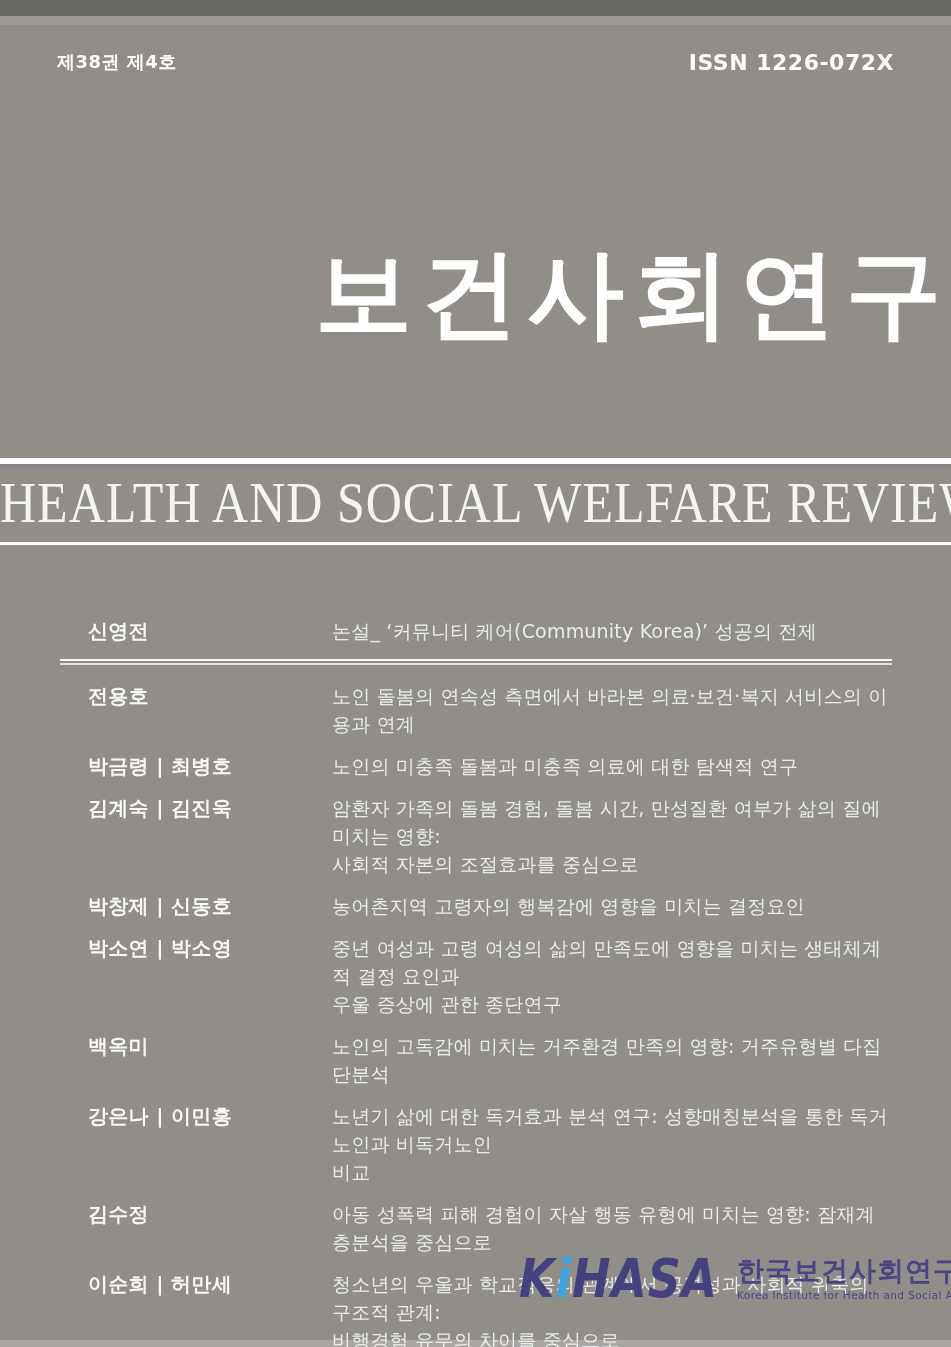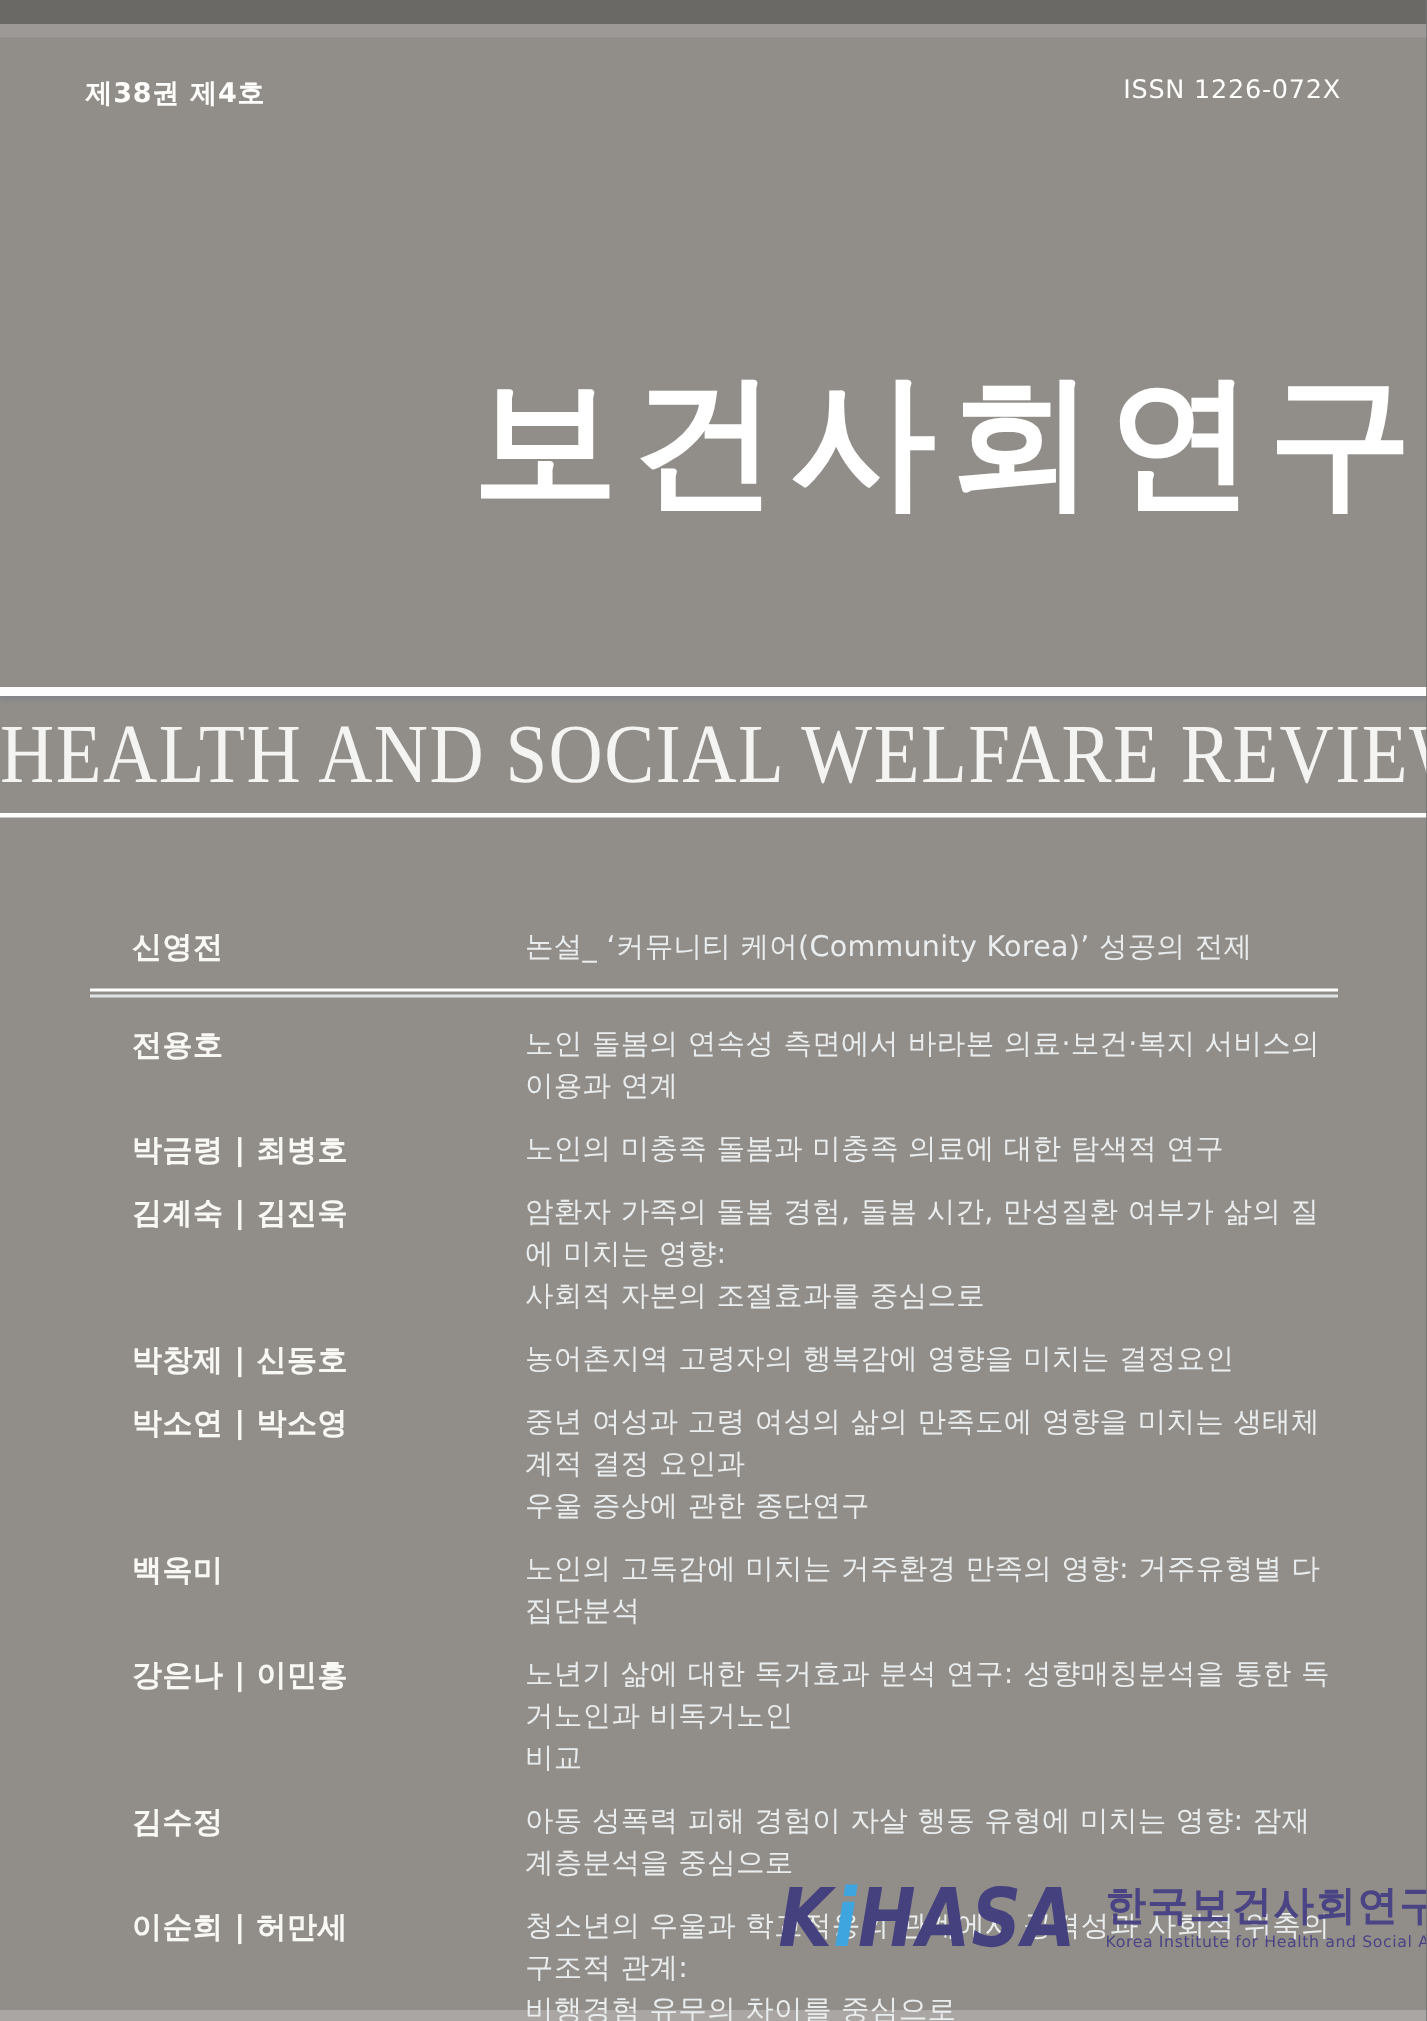--- a/index.html
+++ b/index.html
@@ -14,21 +14,21 @@
   
   .edge-top{position:absolute;top:0;left:0;right:0;height:9px;background:#9c9996;}
   .edge-bottom{position:absolute;bottom:0;left:0;right:0;height:23px;background:#a9a6a3;}
 
   
   .cover-header{
     position:absolute;top:34px;left:57px;right:57px;
     display:flex;justify-content:space-between;align-items:flex-start;
   }
   .volume-issue{color:#fdfdfc;font-size:18px;font-weight:bold;letter-spacing:.5px;}
-  .issn{color:#fdfdfc;font-size:17px;font-weight:normal;letter-spacing:.5px;}
+  .issn{color:#fdfdfc;font-size:22px;font-weight:bold;letter-spacing:.5px;}
 
   
   .masthead{position:absolute;top:222px;left:0;right:0;text-align:right;}
   .masthead h1{
     margin:0;color:#ffffff;font-size:97px;font-weight:bold;
     letter-spacing:9px;line-height:1.15;
   }
 
   
   .band-line-top{position:absolute;top:442px;left:0;right:0;height:6px;background:#fdfdfd;
@@ -36,21 +36,21 @@
   .band-title{
     position:absolute;top:454px;left:0;right:0;text-align:center;
     font-family:"Liberation Serif","DejaVu Serif",serif;
     color:#f4f5f3;font-size:50px;letter-spacing:1px;white-space:nowrap;
     transform:scaleY(1.12);transform-origin:center top;
   }
   .band-line-bottom{position:absolute;top:526px;left:0;right:0;height:3px;background:#fdfdfd;}
 
   
   .toc{position:absolute;top:601px;left:60px;width:832px;}
-  .toc-row{display:flex;margin-bottom:14px;padding-left:28px;gap:18px;}
+  .toc-row{display:flex;margin-bottom:14px;padding-left:28px;}
   .toc-authors{
     width:244px;flex:none;color:#f8f8f5;font-weight:bold;
     font-size:20px;line-height:28px;letter-spacing:.3px;
   }
   .toc-title{flex:1;color:#e9edee;font-size:19px;line-height:28px;letter-spacing:.2px;}
   .t-line{display:block;}
   .toc-divider{
     height:2px;border-top:2px solid #ffffff;border-bottom:2px solid #dde2e5;
     margin:3px 0 17px 0;
   }

